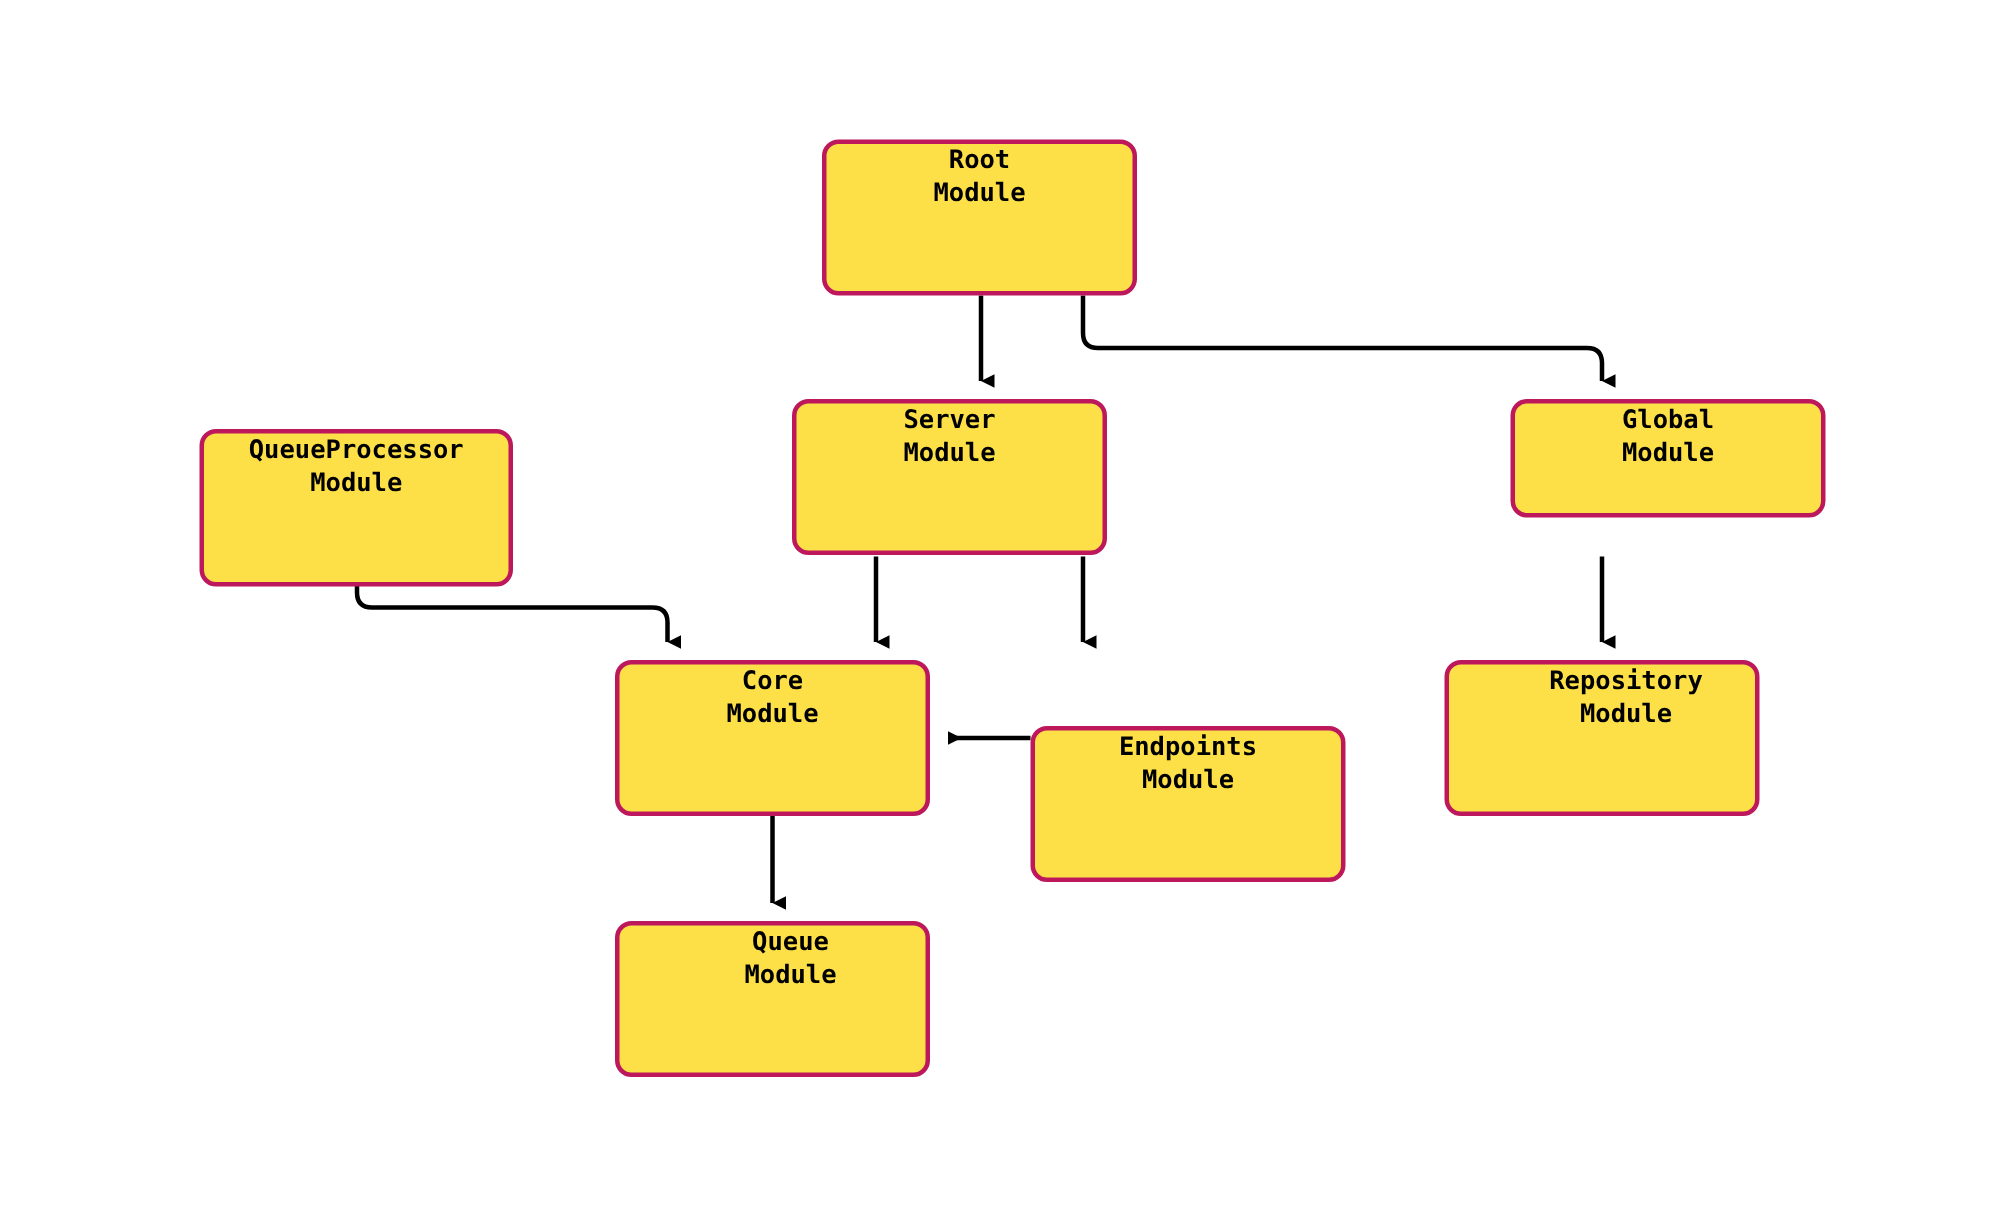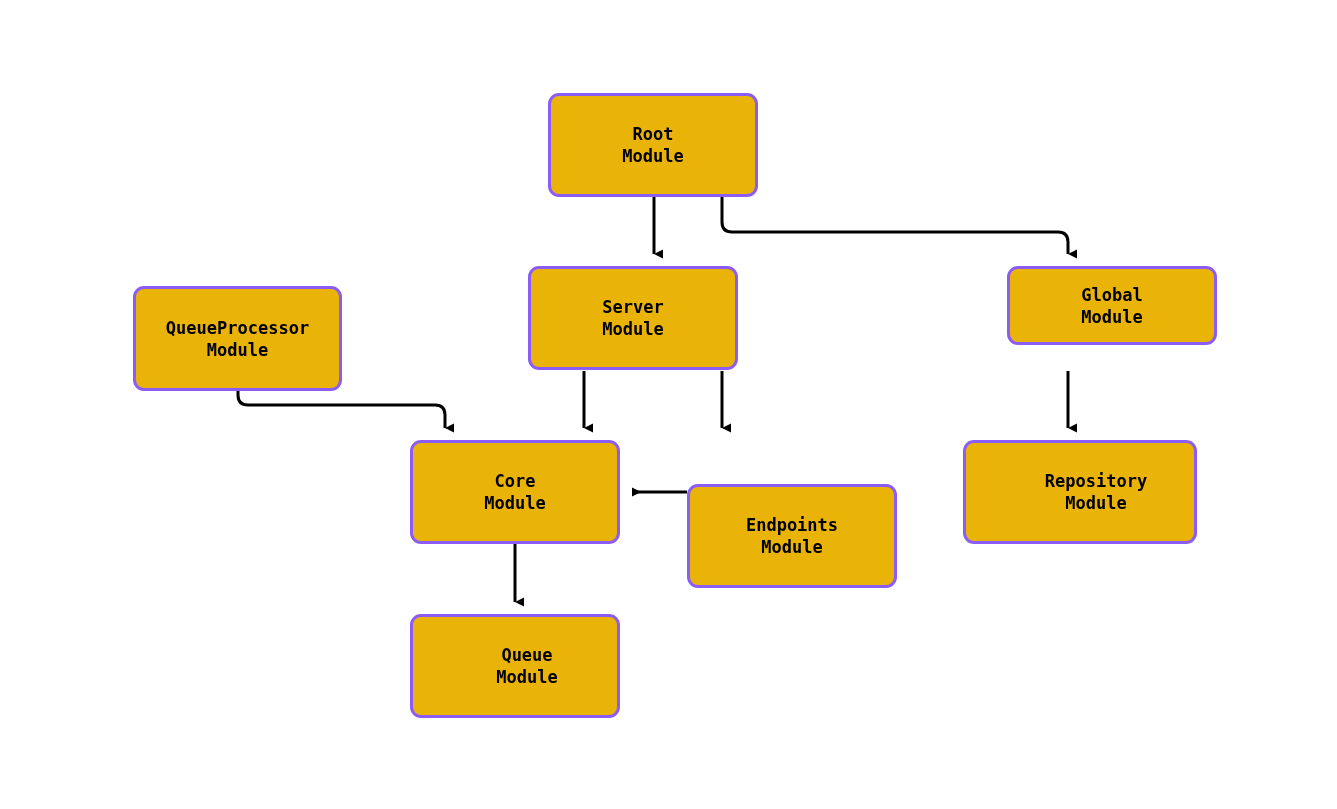--- a/index.html
+++ b/index.html
@@ -18,25 +18,24 @@
   #edge-layer {
     position: absolute;
     left: 0;
     top: 0;
     width: 1337px;
     height: 809px;
   }
   .node {
     position: absolute;
     box-sizing: border-box;
-    border: 3px solid #8b5cf6;
+    border: 3px solid #be185d;
     border-radius: 11px;
-    background: #eab308;
+    background: #fde047;
     display: flex;
-    align-items: center;
     justify-content: center;
     z-index: 2;
   }
   .node-label {
     font-family: "DejaVu Sans Mono", "Liberation Mono", monospace;
     font-size: 17px;
     font-weight: bold;
     line-height: 22px;
     color: #000000;
     text-align: center;
@@ -102,21 +101,21 @@
   <div class="node" style="left:410px; top:440px; width:210px; height:104px;">
     <span class="node-label">Core
 Module</span>
   </div>
 
   <div class="node" style="left:687px; top:440px; width:210px; height:104px;margin-top:44px;">
     <span class="node-label">Endpoints
 Module</span>
   </div>
 
-  <div class="node" style="left:963px; top:440px; width:234px; height:104px;padding-left:32px;">
+  <div class="node" style="left:963px; top:440px; width:210px; height:104px;padding-left:32px;">
     <span class="node-label">Repository
 Module</span>
   </div>
 
   <div class="node" style="left:410px; top:614px; width:210px; height:104px;padding-left:24px;">
     <span class="node-label">Queue
 Module</span>
   </div>
 
 </div>

